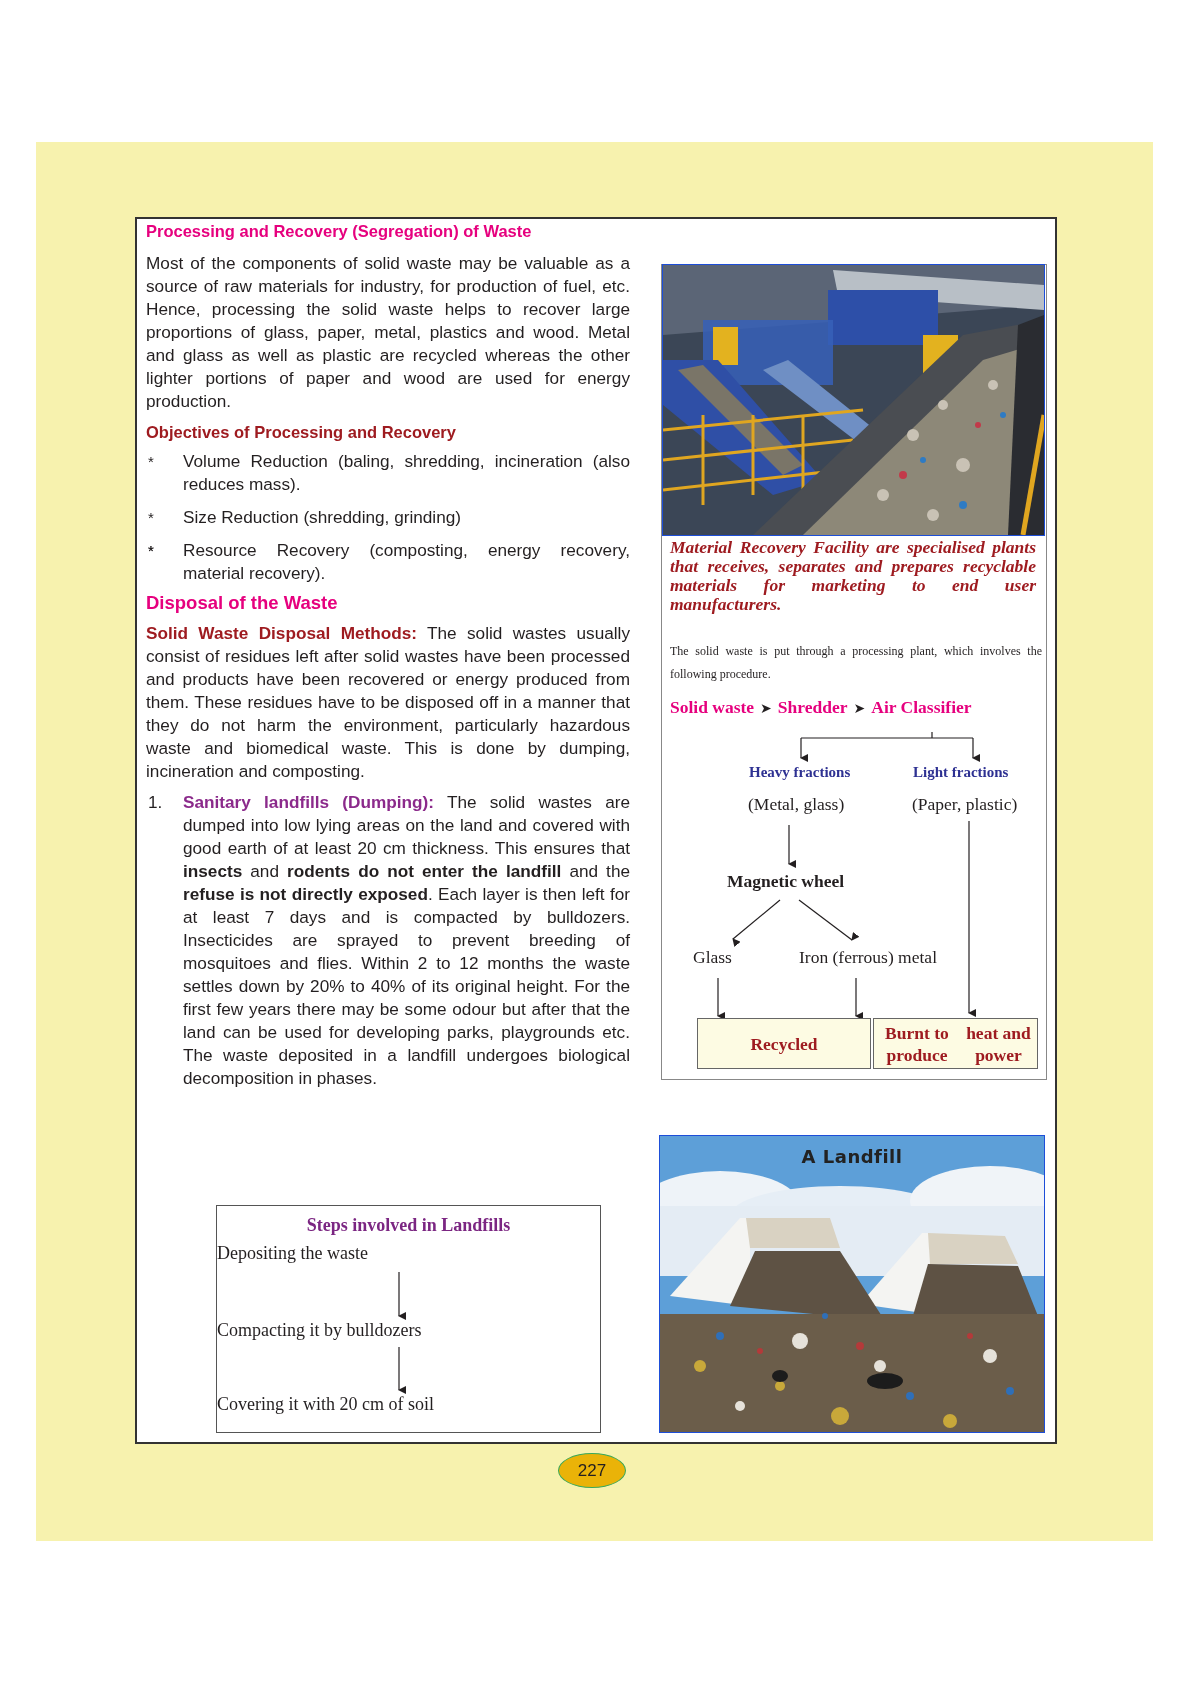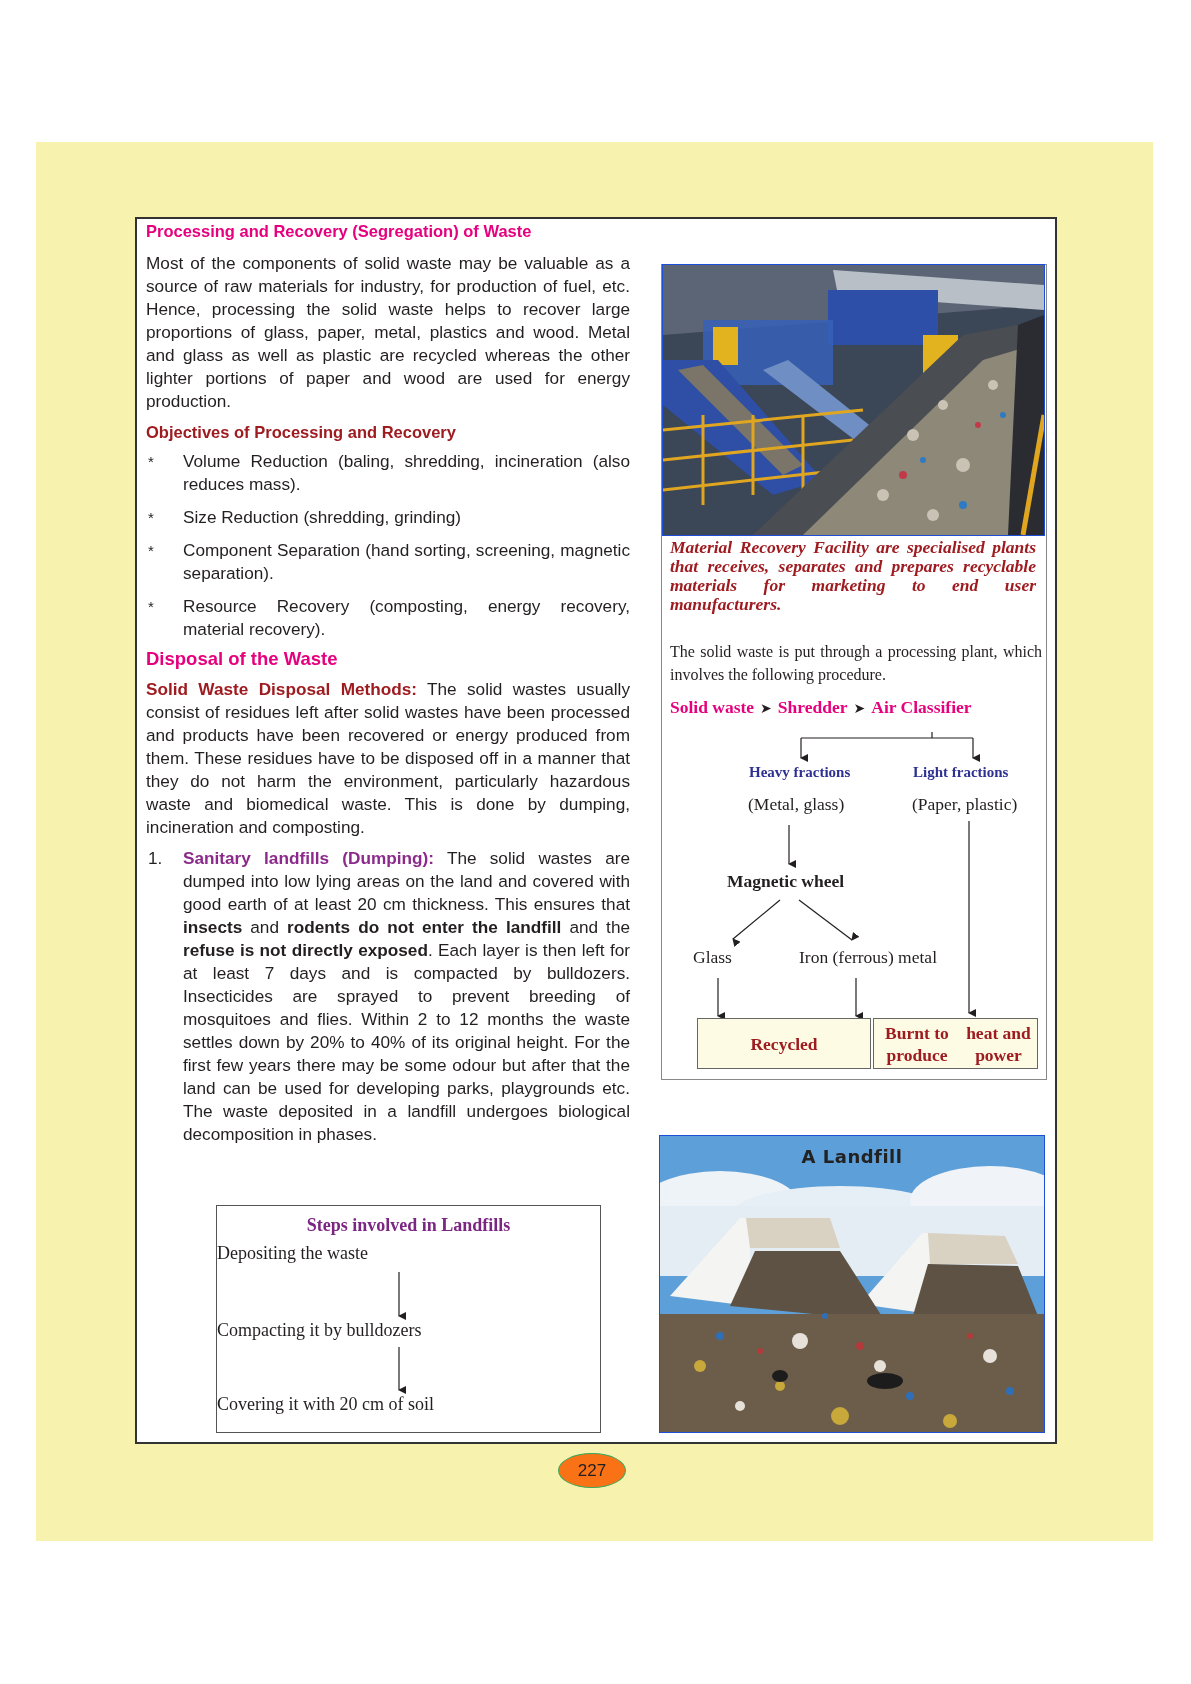--- a/index.html
+++ b/index.html
@@ -23,42 +23,42 @@
   .purple-b { color: #8b2a8b; font-weight: bold; }
   .maroon-b { color: #9e1b20; font-weight: bold; }
 
   .steps-box { position: absolute; left: 216px; top: 1205px; width: 383px; height: 226px; border: 1.5px solid #555; background: #fff; }
   .steps-box .title { position: absolute; left: 0; width: 100%; top: 9px; text-align: center; color: #7b2682; font-weight: bold; font-size: 18px; }
   .steps-box .step { position: absolute; left: 0; width: 100%; font-size: 18px; color: #231f20; }
 
   .right-box { position: absolute; left: 661px; top: 264px; width: 384px; height: 814px; border: 1.5px solid #888; background: #fff; }
   .photo { position: absolute; overflow: hidden; border: 1px solid #1d4ed8; font-weight: bold; }
   .caption-mrf { position: absolute; left: 670px; top: 538px; width: 366px; color: #9e1b20; font-style: italic; font-weight: bold; font-size: 17.5px; line-height: 19px; text-align: justify; }
-  .plain-text { position: absolute; left: 670px; top: 640px; width: 372px; color: #231f20; font-size: 16px; line-height: 23px; text-align: justify; }
+  .plain-text { position: absolute; left: 670px; top: 640px; width: 372px; color: #231f20; font-size: 12px; line-height: 23px; text-align: justify; }
   .flow-top { position: absolute; left: 670px; top: 697px; font-size: 17.5px; font-weight: bold; color: #e6007e; white-space: nowrap; }
   .flow-top .arr { color: #231f20; font-weight: normal; font-size: 14px; margin: 0 6px; }
   .blue-b { color: #2e3192; font-weight: bold; font-size: 15px; }
   .node { position: absolute; font-size: 17.5px; color: #231f20; white-space: nowrap; }
   .result-box { position: absolute; background: #fdfbe3; border: 1.5px solid #666; color: #9e1b20; font-weight: bold; font-size: 17.5px; text-align: center; line-height: 22px; display: flex; align-items: center; justify-content: center; }
-  .page-num { position: absolute; left: 558px; top: 1453px; width: 66px; height: 33px; border: 1.5px solid #3aa95b; border-radius: 50%; background: #f97316; display: flex; align-items: center; justify-content: center; font-size: 17px; color: #231f20; }
+  .page-num { position: absolute; left: 558px; top: 1453px; width: 66px; height: 33px; border: 1.5px solid #3aa95b; border-radius: 50%; background: #eab308; display: flex; align-items: center; justify-content: center; font-size: 17px; color: #231f20; }
 </style>
 </head>
 <body>
 
 <div class="page-bg"></div>
 <div class="frame"></div>
 
 <div class="left-col sans">
   <h3 class="h-pink" style="margin-top:0;">Processing and Recovery (Segregation) of Waste</h3>
   <p class="para" style="margin-top:9px;">Most of the components of solid waste may be valuable as a source of raw materials for industry, for production of fuel, etc. Hence, processing the solid waste helps to recover large proportions of glass, paper, metal, plastics and wood. Metal and glass as well as plastic are recycled whereas the other lighter portions of paper and wood are used for energy production.</p>
   <h4 class="h-maroon" style="margin-top:8px;">Objectives of Processing and Recovery</h4>
   <ul class="bullets" style="margin-top:6px;">
     <li><span class="star">*</span><span>Volume Reduction (baling, shredding, incineration (also reduces mass).</span></li>
     <li><span class="star">*</span><span>Size Reduction (shredding, grinding)</span></li>
-    <li><span class="star">*</span><span>Component Separation (hand sorting, screening, magnetic separation).</span></li>
+    <li><span class="star">*</span></li>
     <li style="margin-bottom:4px;"><span class="star">*</span><span>Resource Recovery (composting, energy recovery, material recovery).</span></li>
   </ul>
   <h3 class="h-pink-lg" style="margin-top:6px;">Disposal of the Waste</h3>
   <p class="para" style="margin-top:8px;"><span class="maroon-b">Solid Waste Disposal Methods:</span><span> The solid wastes usually consist of residues left after solid wastes have been processed and products have been recovered or energy produced from them. These residues have to be disposed off in a manner that they do not harm the environment, particularly hazardous waste and biomedical waste. This is done by dumping, incineration and composting.</span></p>
   <div class="num-item" style="margin-top:8px;">
     <span class="num">1.</span>
     <span class="purple-b">Sanitary landfills (Dumping):</span><span> The solid wastes are dumped into low lying areas on the land and covered with good earth of at least 20 cm thickness. This ensures that </span><b>insects</b><span> and </span><b>rodents do not enter the landfill</b><span> and the </span><b>refuse is not directly exposed</b><span>. Each layer is then left for at least 7 days and is compacted by bulldozers. Insecticides are sprayed to prevent breeding of mosquitoes and flies. Within 2 to 12 months the waste settles down by 20% to 40% of its original height. For the first few years there may be some odour but after that the land can be used for developing parks, playgrounds etc. The waste deposited in a landfill undergoes biological decomposition in phases.</span>
   </div>
 </div>
 

